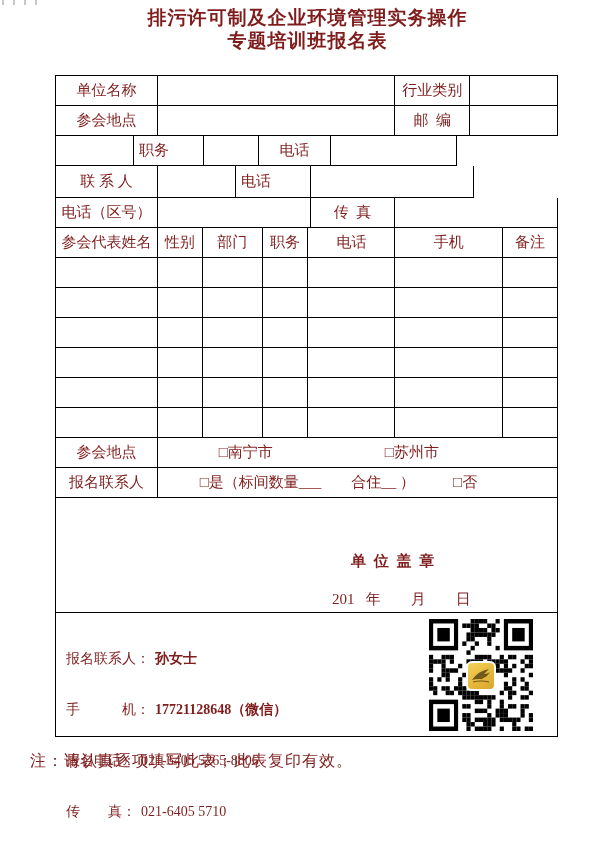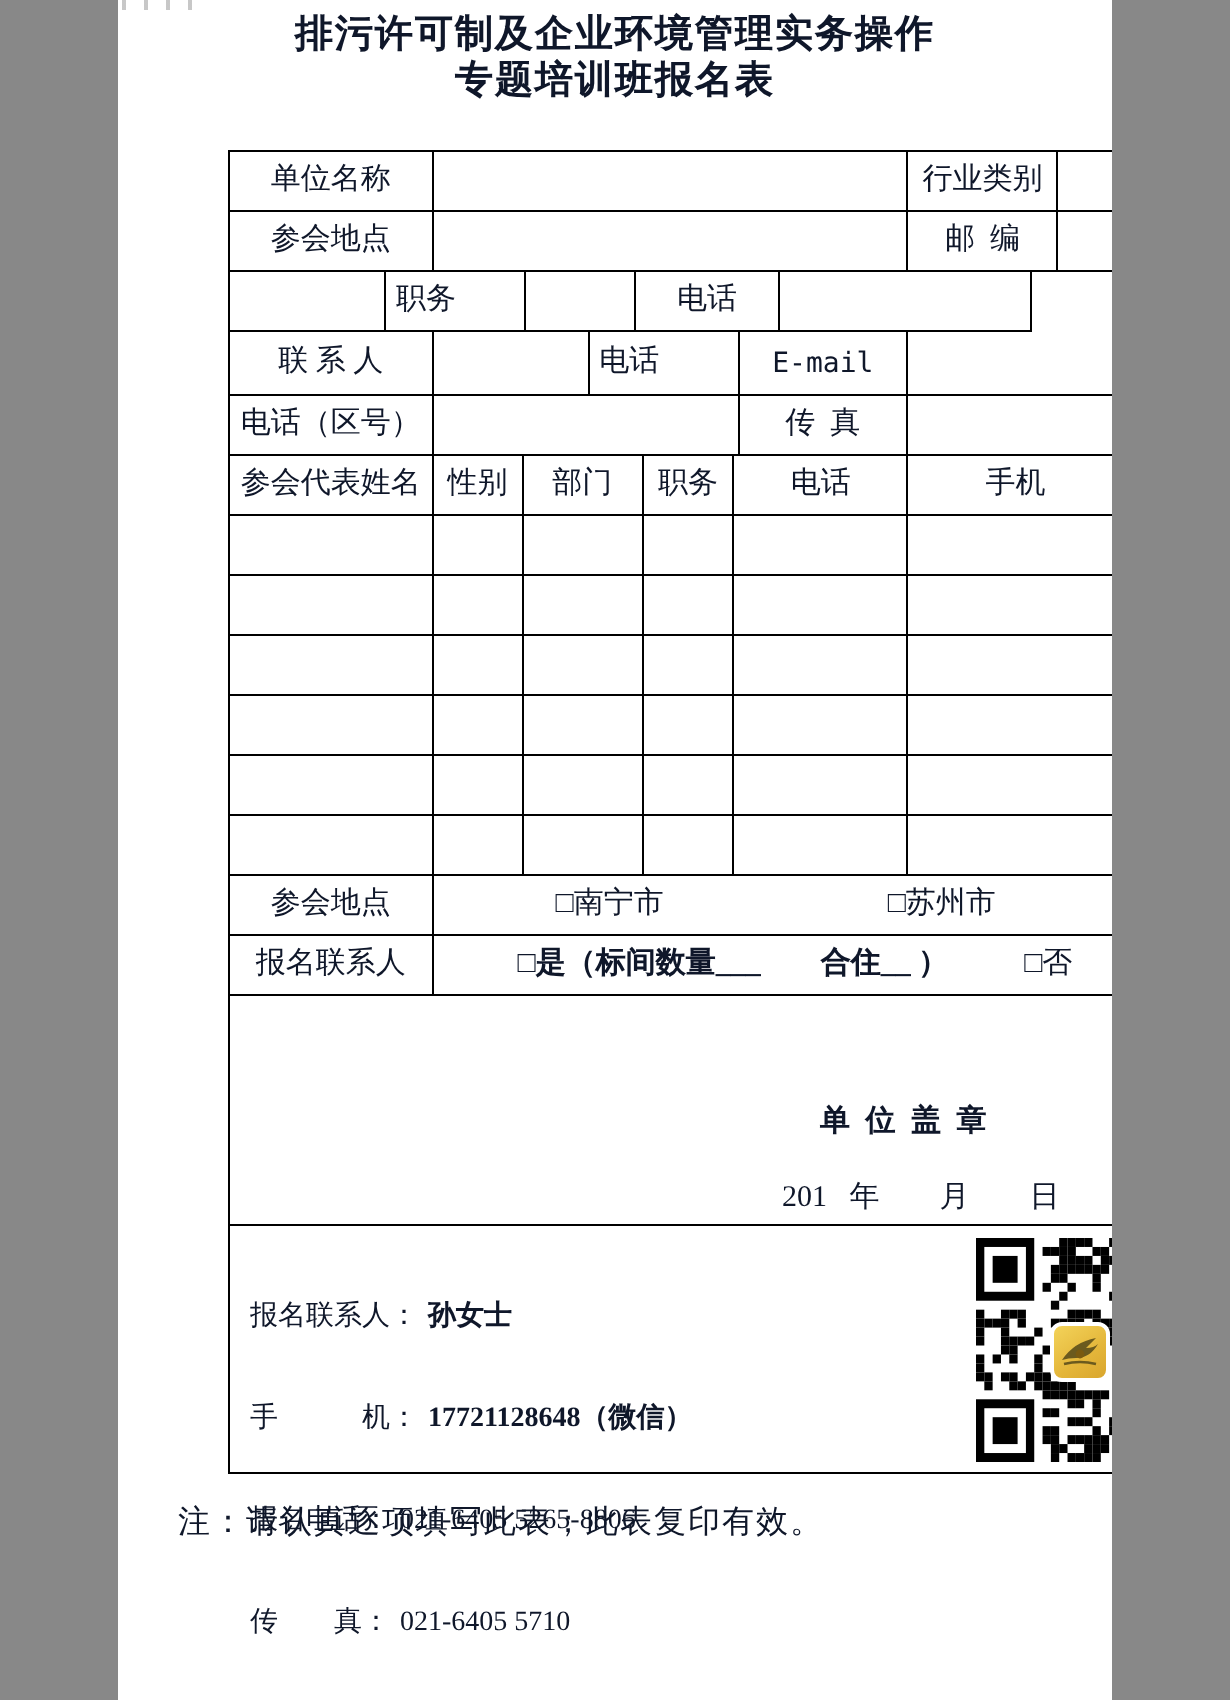--- a/index.html
+++ b/index.html
@@ -1,19 +1,19 @@
 <!DOCTYPE html>
 <html><head>
 <meta charset="utf-8">
 <style>
   * { margin:0; padding:0; box-sizing:border-box; }
   html,body { background:#888; }
   .page {
-    position:relative; width:497px; height:850px; margin:0 auto;
-    background:#ffffff; color:#0f172a;
+    position:relative; width:615px; height:850px; margin:0 auto;
+    background:#ffffff; color:#7f1d1d;
     font-family:"Liberation Serif", serif;
     overflow:hidden;
   }
   
   .corner-artifact{
     position:absolute; left:2px; top:0; width:44px; height:5px; opacity:.55;
     background:repeating-linear-gradient(90deg,#9a9a9a 0 2px,transparent 2px 11px);
   }
   .titles{
     position:absolute; top:6px; left:0; width:100%;
@@ -31,21 +31,21 @@
     display:flex; align-items:center; justify-content:center;
     height:30px; position:relative; white-space:pre;
   }
   .h32 .cell{ height:32px; }
   .left{ justify-content:flex-start; padding-left:5px; }
   .mono{ font-family:"DejaVu Sans Mono", monospace; font-size:14px; }
   
   .opt-cell{ justify-content:flex-start; }
   .venue-opt1{ margin-left:61px; }
   .venue-opt2{ margin-left:112px; }
-  .lodge-opt1{ margin-left:42px;font-weight:bold; }
+  .lodge-opt1{ margin-left:42px; }
   .lodge-opt2{ margin-left:38px; }
   
   .stamp-cell{ height:115px; }
   .stamp-label{ position:absolute; left:295px; top:56px; font-weight:700; font-size:15px; letter-spacing:2px; }
   .date-line{ position:absolute; left:276px; top:94px; font-size:15px; white-space:pre; }
   
   .contact-cell{ height:124px; align-items:flex-start; justify-content:flex-start; }
   .contact-lines{ position:absolute; left:10px; top:6px; font-size:14px; }
   .c-line{ height:23px; display:flex; align-items:center; white-space:pre; }
   .c-val{ margin-left:5px; }
@@ -94,21 +94,20 @@
       <div class="cell left" style="width:70px">职务</div>
       <div class="cell" style="width:55px"></div>
       <div class="cell" style="width:72px">电话</div>
       <div class="cell" style="width:126px"></div>
     </div>
 
     <div class="row h32">
       <div class="cell" style="width:102px">联 系 人</div>
       <div class="cell" style="width:78px"></div>
       <div class="cell left" style="width:75px">电话</div>
-      <div class="cell mono" style="width:85px">E-mail</div>
       <div class="cell" style="width:163px"></div>
     </div>
 
     <div class="row">
       <div class="cell" style="width:102px">电话（区号）</div>
       <div class="cell" style="width:153px"></div>
       <div class="cell" style="width:85px">传  真</div>
       <div class="cell" style="width:163px"></div>
     </div>
 

